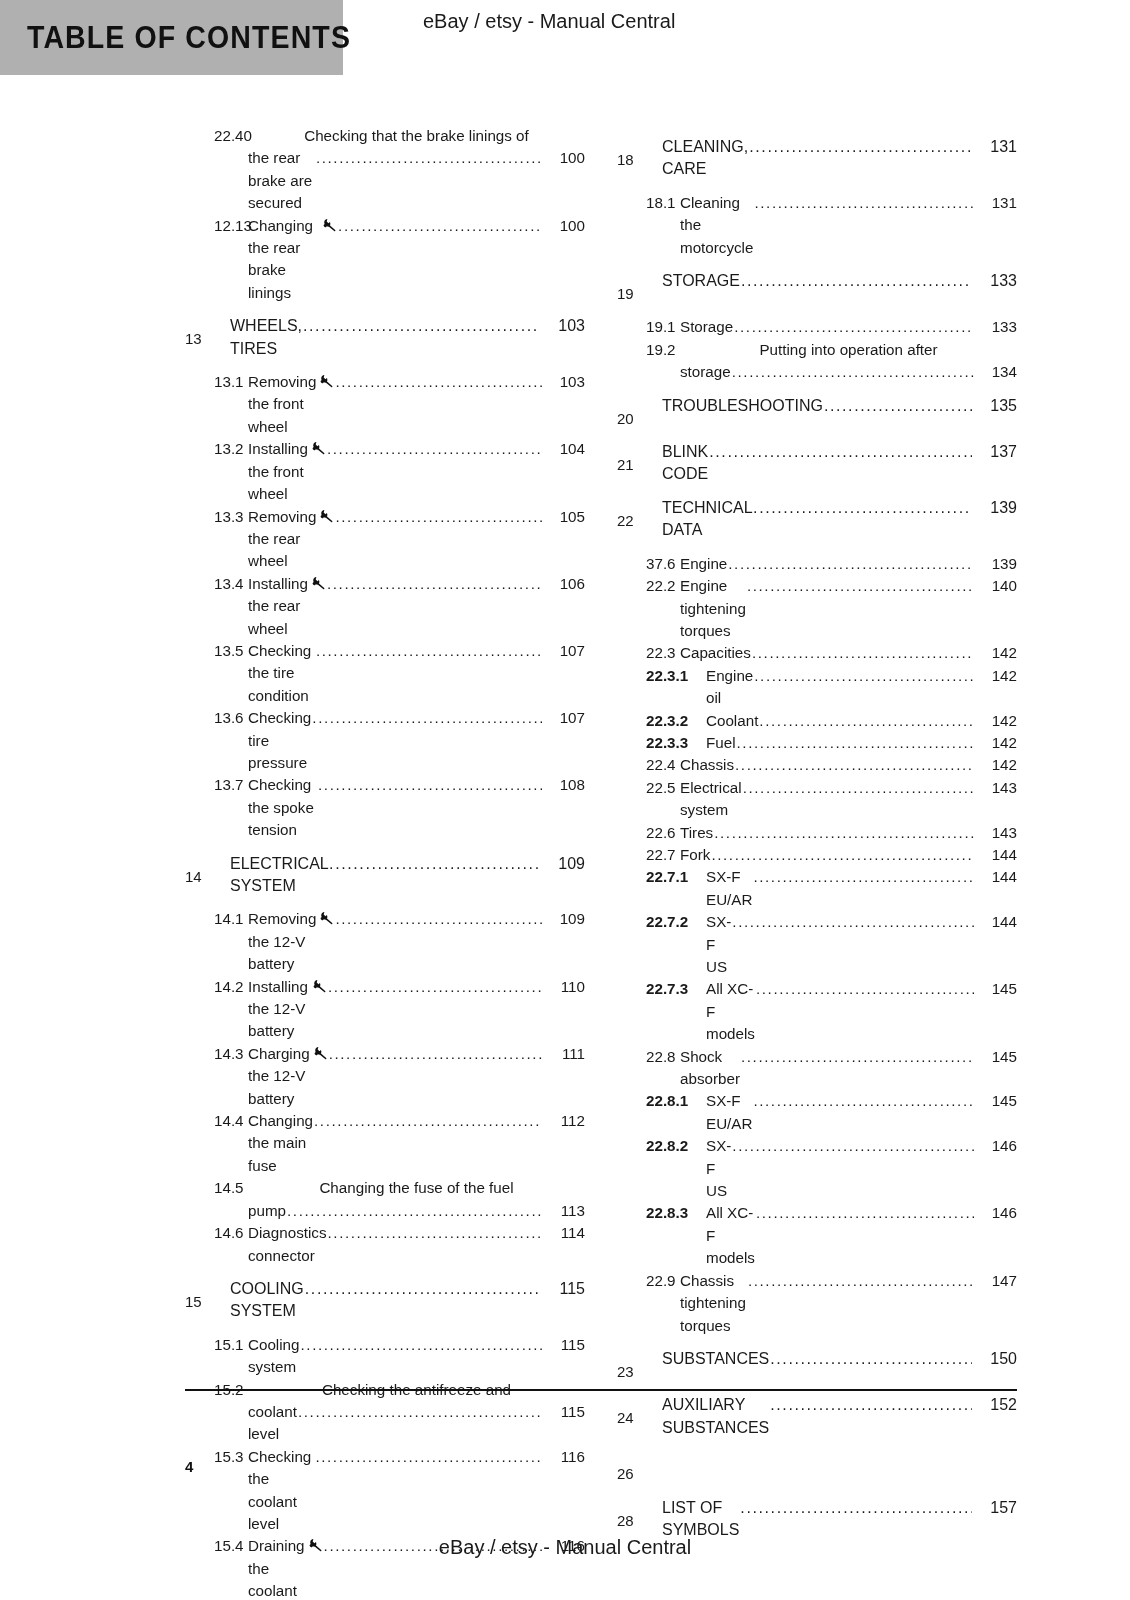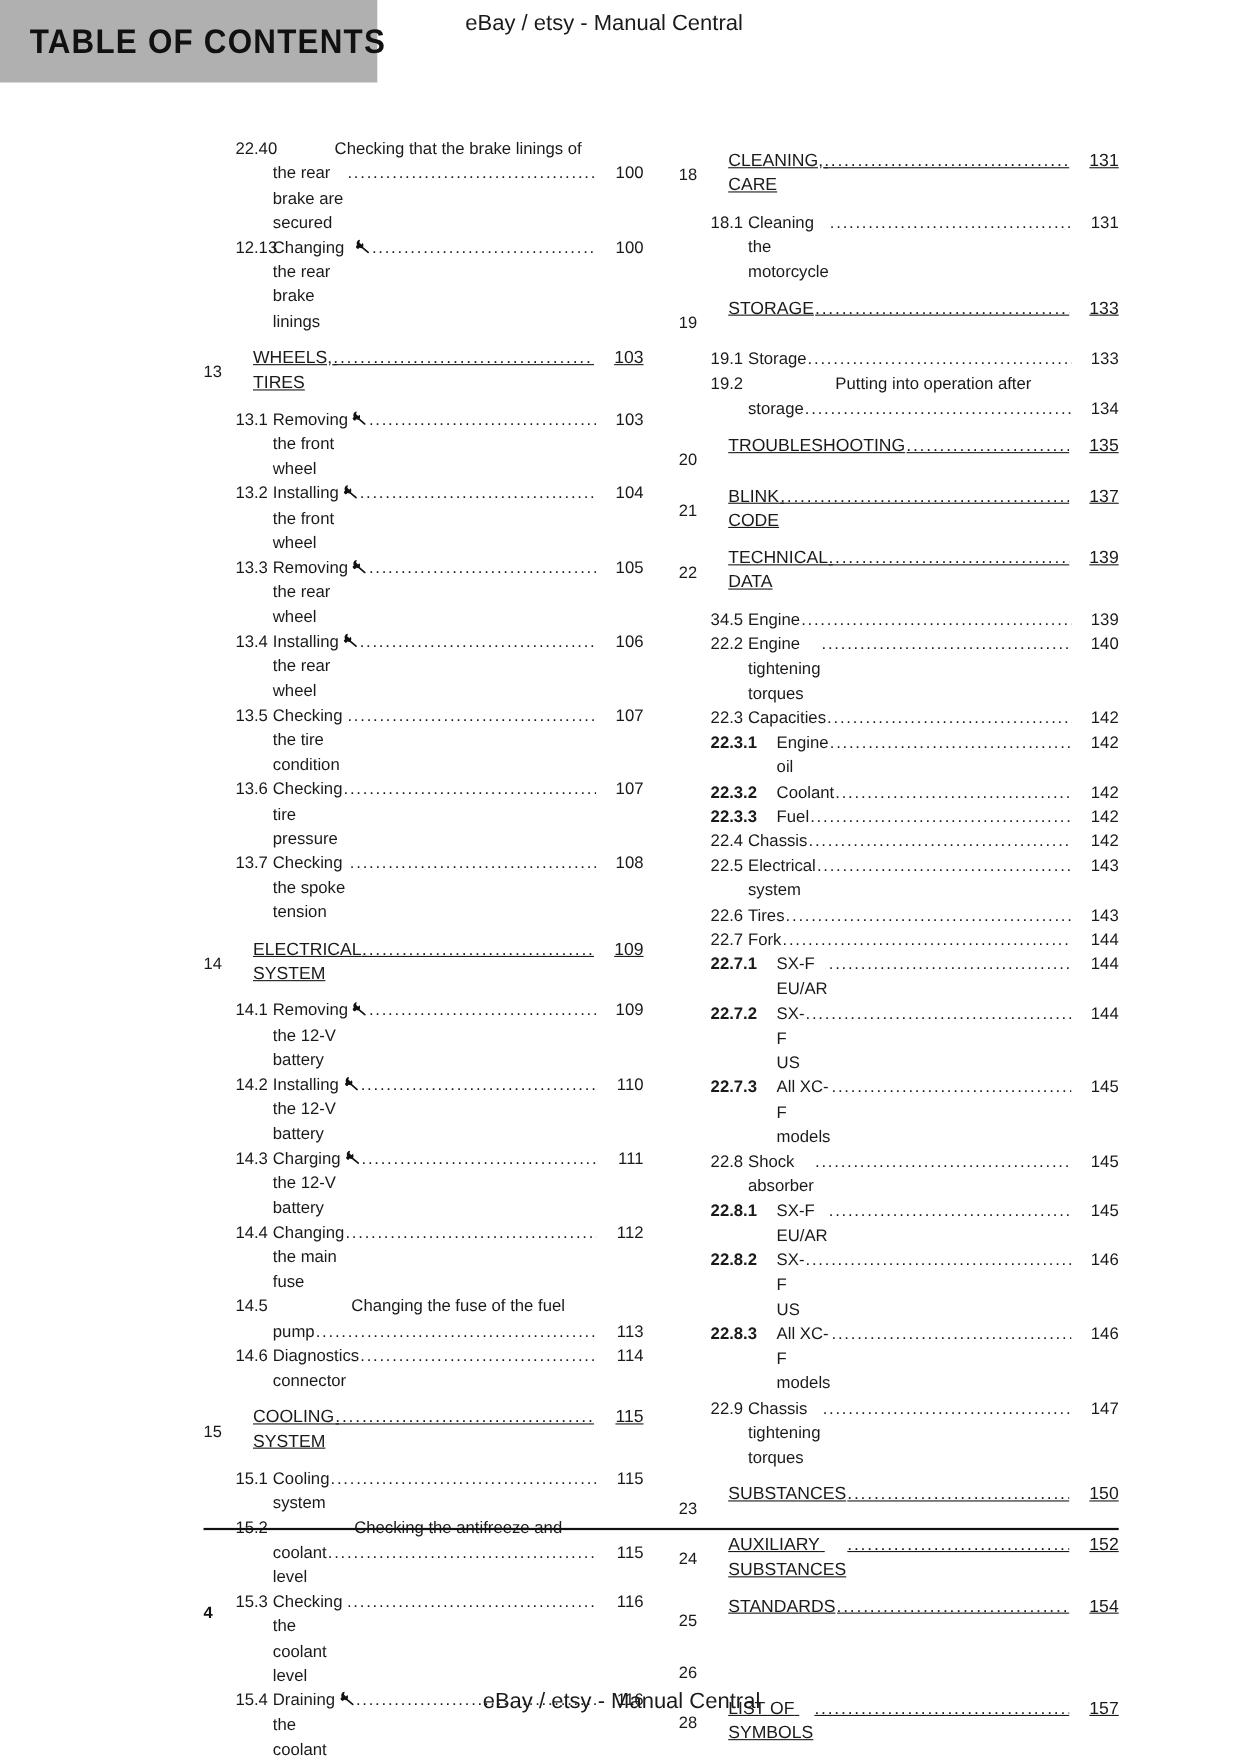--- a/index.html
+++ b/index.html
@@ -73,21 +73,21 @@
   .entry.lvl1 {
     margin-top: 11px;
     margin-bottom: 11px;
   }
   .entry.lvl1 .num {
     width: 45px;
     flex: 0 0 45px;
     font-size: 15px;
     margin-top: 13px;
   }
-  .entry.lvl1 .title-wrap { font-size: 16px; text-decoration: underline; }
+  .entry.lvl1 .title-wrap { font-size: 16px; }
   .entry.lvl1 .pagenum { font-size: 16px; }
 
   
   .entry.lvl2 .num {
     width: 63px;
     flex: 0 0 63px;
     padding-left: 29px;
     box-sizing: border-box;
   }
   
@@ -548,21 +548,21 @@
         <div class="num">22</div>
         <div class="title-wrap">
           <div class="title-line">
             <span class="title-text">TECHNICAL DATA</span>
             <span class="leader"></span>
             <span class="pagenum">139</span>
           </div>
         </div>
       </div>
       <div class="entry lvl2">
-        <div class="num">34.5</div>
+        <div class="num">37.6</div>
         <div class="title-wrap">
           <div class="title-line">
             <span class="title-text">Engine</span>
             <span class="leader"></span>
             <span class="pagenum">139</span>
           </div>
         </div>
       </div>
       <div class="entry lvl2">
         <div class="num">22.2</div>
@@ -744,30 +744,20 @@
           </div>
         </div>
       </div>
       <div class="entry lvl1">
         <div class="num">24</div>
         <div class="title-wrap">
           <div class="title-line">
             <span class="title-text">AUXILIARY SUBSTANCES</span>
             <span class="leader"></span>
             <span class="pagenum">152</span>
-          </div>
-        </div>
-      </div>
-      <div class="entry lvl1">
-        <div class="num">25</div>
-        <div class="title-wrap">
-          <div class="title-line">
-            <span class="title-text">STANDARDS</span>
-            <span class="leader"></span>
-            <span class="pagenum">154</span>
           </div>
         </div>
       </div>
       <div class="entry lvl1">
         <div class="num">26</div>
       </div>
       <div class="entry lvl1">
         <div class="num">28</div>
         <div class="title-wrap">
           <div class="title-line">

